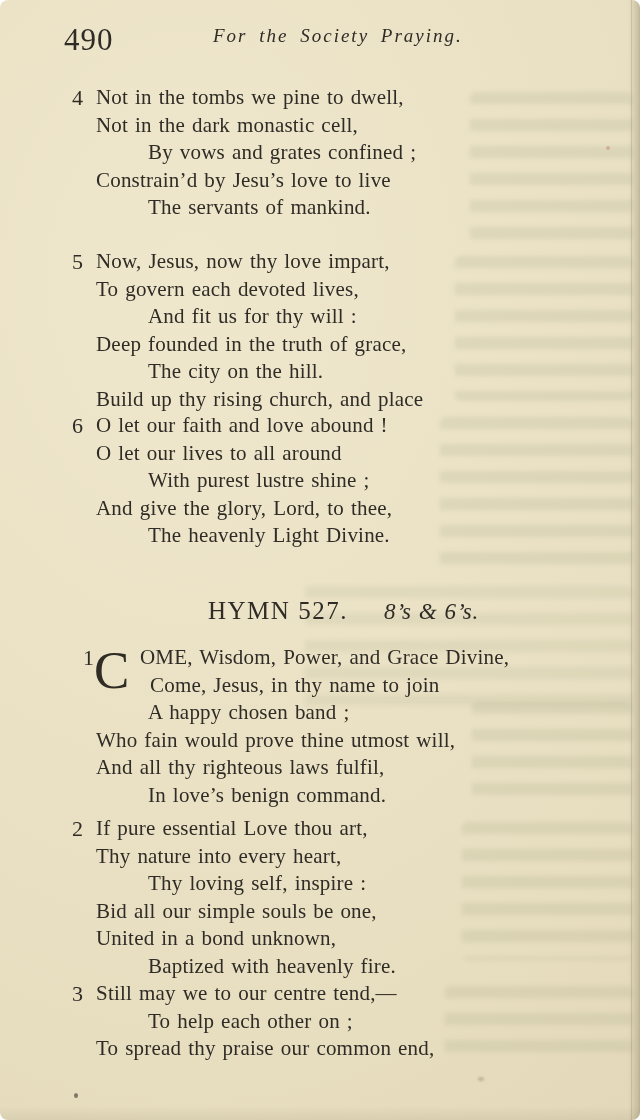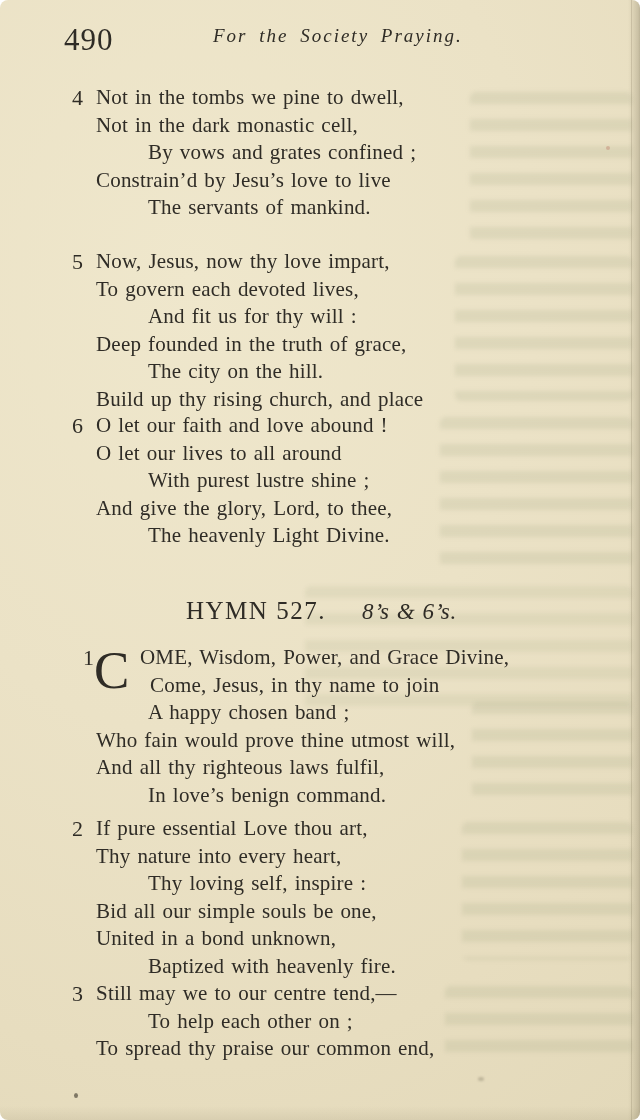--- a/index.html
+++ b/index.html
@@ -55,21 +55,21 @@
     letter-spacing:0.2px;word-spacing:1.5px;
   }
   .line.indent{padding-left:76px;}
   .line.dc1{padding-left:68px;}
   .line.dc2{padding-left:78px;}
   .dropcap{
     position:absolute;left:22px;top:3px;
     font-size:53px;line-height:46px;
   }
 
-  .hymn-head{position:absolute;left:186px;top:597px;white-space:nowrap;}
+  .hymn-head{position:absolute;left:208px;top:597px;white-space:nowrap;}
   .hymn-title{font-size:25px;letter-spacing:1.5px;}
   .hymn-meter{font-style:italic;font-size:23px;margin-left:36px;letter-spacing:1px;}
 </style>
 </head>
 <body>
 
 <div class="page">
 
   <div class="ghost" style="top:92px;left:470px;width:162px;height:150px;"></div>
   <div class="ghost" style="top:256px;left:455px;width:177px;height:145px;"></div>

